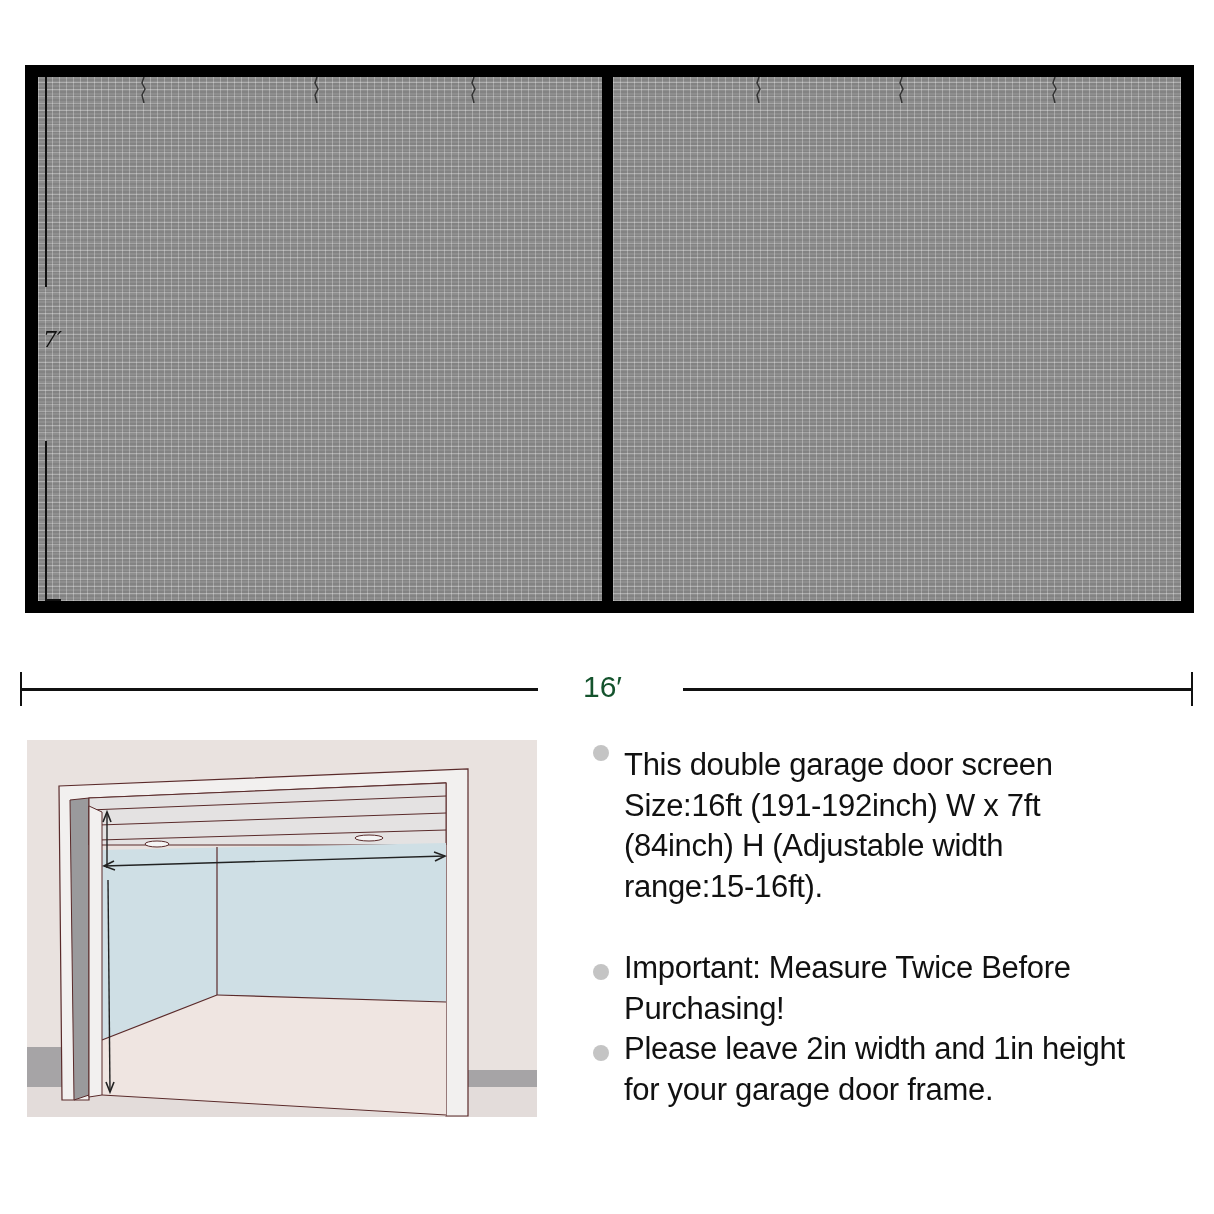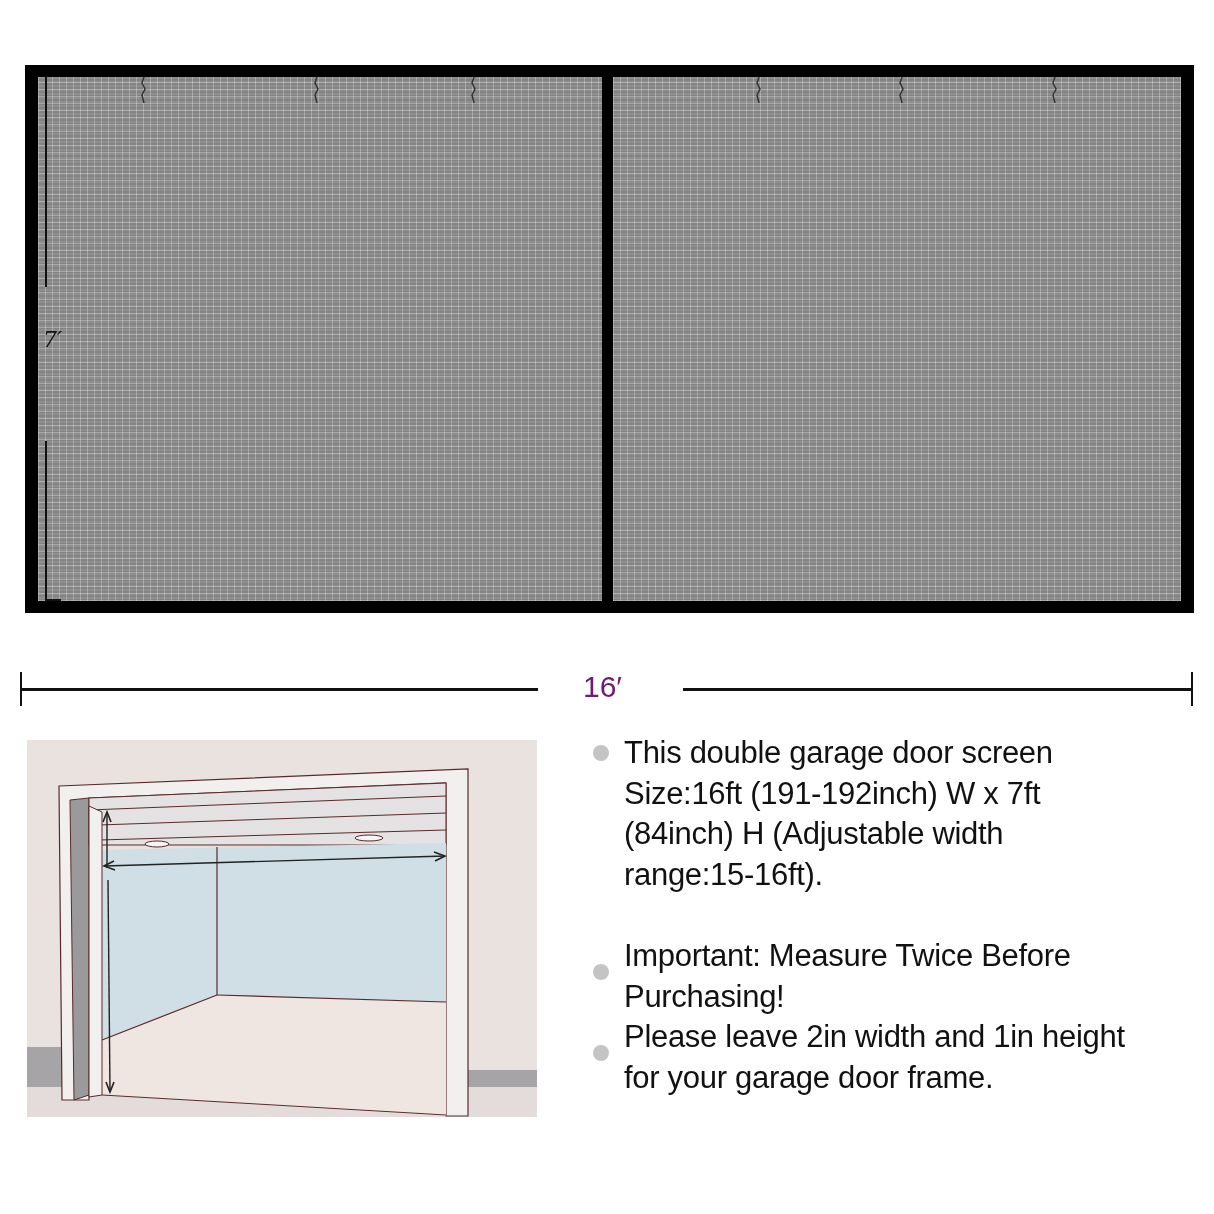--- a/index.html
+++ b/index.html
@@ -38,41 +38,41 @@
   
   .dim-row { position:absolute; left:20px; top:672px; width:1173px; height:34px; }
   .dim-tick { position:absolute; top:0; width:2px; height:34px; background:#111; }
   .dim-tick.left { left:0; }
   .dim-tick.right { right:0; }
   .dim-line { position:absolute; top:16px; height:3px; background:#111; }
   .dim-line.left { left:0; width:518px; }
   .dim-line.right { left:663px; width:510px; }
   .dim-label {
     position:absolute; left:563px; top:-2px;
-    font-family:"Liberation Sans", sans-serif; font-size:30px; color:#701a75;
+    font-family:"Liberation Sans", sans-serif; font-size:30px; color:#14532d;
   }
 
   
   .garage-illus {
     position:absolute; left:27px; top:740px; width:510px; height:377px;
     background:#e9e2df;
   }
   .garage-illus svg { position:absolute; left:0; top:0; }
 
   
   .info-list { position:absolute; left:590px; top:733px; width:620px; }
   .bullet {
     position:absolute; left:0; width:620px;
     font-family:"Liberation Sans", sans-serif; font-size:31px; line-height:40.5px;
     color:#111; letter-spacing:-0.3px;
   }
   .bullet-dot {
     position:absolute; left:3px; width:16px; height:16px; border-radius:50%; background:#c4c4c4;
   }
-  .bullet-text { position:absolute; left:34px; top:0; width:590px; white-space:pre-line; }
+  .bullet-text { position:absolute; left:34px; top:12px; width:590px; white-space:pre-line; }
 </style>
 </head>
 <body>
 
 <div class="screen-frame">
   <div class="mesh-panel mesh-left"></div>
   <div class="mesh-panel mesh-right"></div>
   <div class="magnet-seam"></div>
 
   <div class="hook" style="left:115px">

